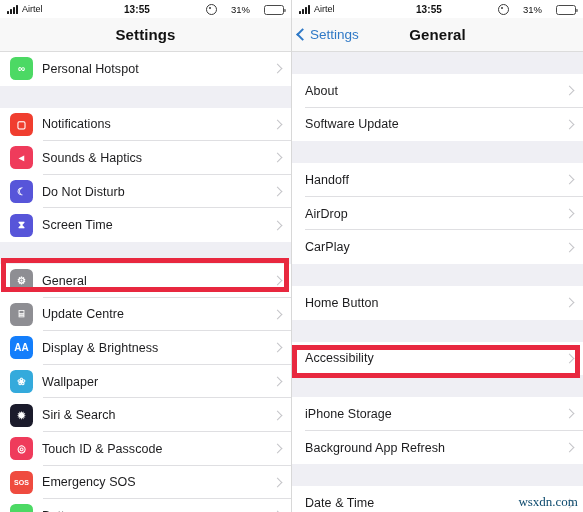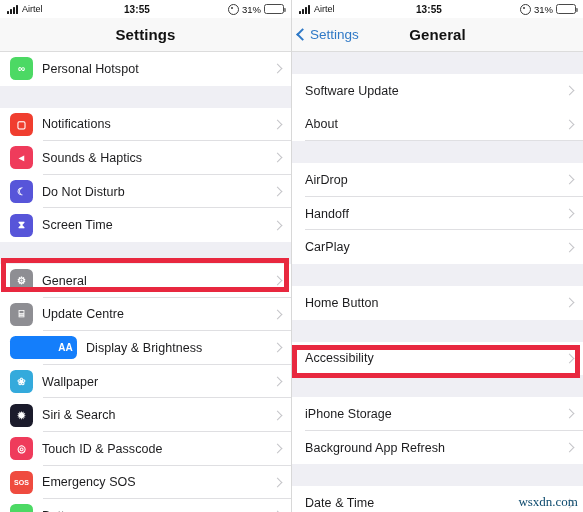--- a/index.html
+++ b/index.html
@@ -45,22 +45,22 @@
     left: 0; right: 17px;
     text-align: center;
     font-size: 10px;
     font-weight: bold;
     letter-spacing: 0.1px;
     pointer-events: none;
   }
   .sb-right {
     margin-left: auto;
     display: flex;
-    align-items: center;
-    gap: 3px;
+    align-items: flex-end;
+    gap: 14px;
     font-size: 9.5px;
     z-index: 2;
   }
   .signal {
     display: inline-flex;
     align-items: flex-end;
     gap: 1px;
     height: 9px;
   }
   .signal i {
@@ -296,21 +296,21 @@
             <span class="chev"></span>
             <span class="sep"></span>
           </div>
           <div class="row">
             <span class="icon" style="background: rgb(142, 142, 147);">⌸</span>
             <span class="label">Update Centre</span>
             <span class="chev"></span>
             <span class="sep"></span>
           </div>
           <div class="row">
-            <span class="icon" style="background: rgb(20, 126, 251); padding-left: 44px;">AA</span>
+            <span class="icon" style="background: rgb(20, 126, 251);">AA</span>
             <span class="label">Display &amp; Brightness</span>
             <span class="chev"></span>
             <span class="sep"></span>
           </div>
           <div class="row">
             <span class="icon" style="background: rgb(52, 170, 220);">❀</span>
             <span class="label">Wallpaper</span>
             <span class="chev"></span>
             <span class="sep"></span>
           </div>
@@ -368,42 +368,42 @@
       <div class="nav-back">
         <span class="chev-left"></span>
         <span>Settings</span>
       </div>
       <div class="nav-title">General</div>
     </div>
 
     <div class="list" id="right-list">
         <div class="gap" style="height: 22px;"></div>
         <div class="group">
-          <div class="row noicon last">
-            <span class="label">Software Update</span>
-            <span class="chev"></span>
-          </div>
           <div class="row noicon">
             <span class="label">About</span>
             <span class="chev"></span>
             <span class="sep"></span>
           </div>
-        </div>
-        <div class="gap" style="height: 22px;"></div>
-        <div class="group">
+          <div class="row noicon last">
+            <span class="label">Software Update</span>
+            <span class="chev"></span>
+          </div>
+        </div>
+        <div class="gap" style="height: 22px;"></div>
+        <div class="group">
+          <div class="row noicon">
+            <span class="label">Handoff</span>
+            <span class="chev"></span>
+            <span class="sep"></span>
+          </div>
           <div class="row noicon">
             <span class="label">AirDrop</span>
             <span class="chev"></span>
             <span class="sep"></span>
           </div>
-          <div class="row noicon">
-            <span class="label">Handoff</span>
-            <span class="chev"></span>
-            <span class="sep"></span>
-          </div>
           <div class="row noicon last">
             <span class="label">CarPlay</span>
             <span class="chev"></span>
           </div>
         </div>
         <div class="gap" style="height: 22px;"></div>
         <div class="group">
           <div class="row noicon last">
             <span class="label">Home Button</span>
             <span class="chev"></span>

